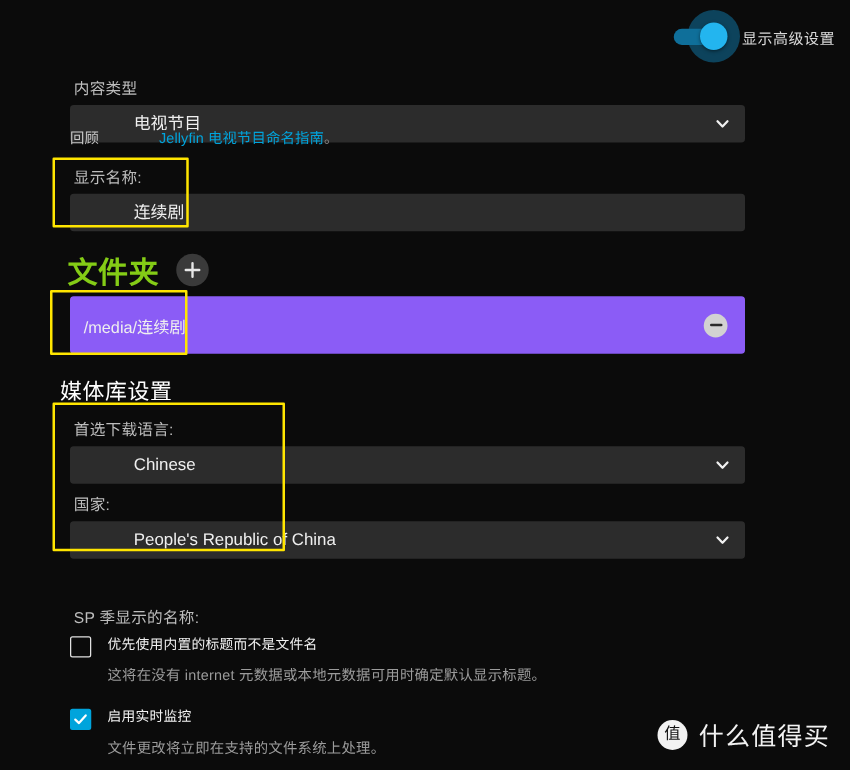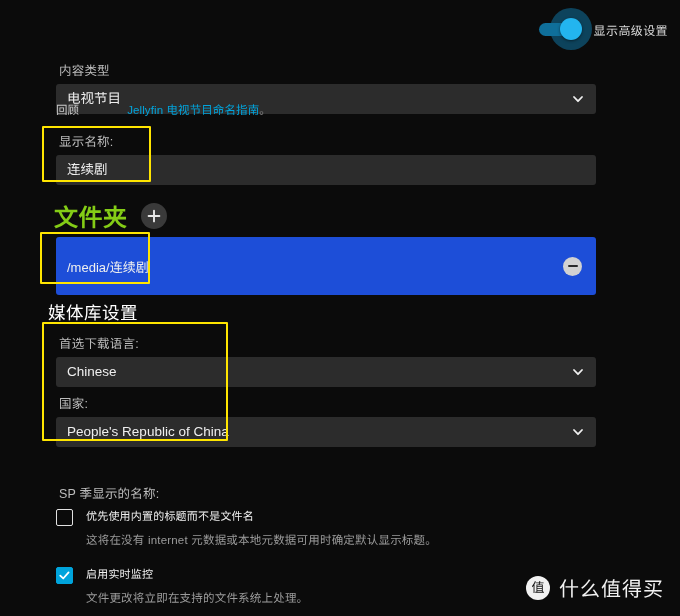--- a/index.html
+++ b/index.html
@@ -83,20 +83,21 @@
     margin: 0 0 5px 3px;
     letter-spacing: .2px;
   }
   .control {
     position: relative;
     height: 30px;
     background: #2c2c2c;
     border-radius: 3px;
     display: flex;
     align-items: center;
+    padding-left: 40px;
   }
   .control .value {
     font-size: 13.5px;
     color: #efefef;
     padding-left: 11px;
     line-height: 1;
     white-space: nowrap;
     overflow: hidden;
   }
   .chevron {
@@ -153,22 +154,22 @@
     justify-content: center;
     color: #e6e6e6;
   }
   .circle-btn svg { display: block; }
 
   #folder-row {
     position: absolute;
     left: 56px;
     top: 237px;
     width: 540px;
-    height: 58px;
-    background: #1d4ed8;
+    height: 46px;
+    background: #8b5cf6;
     border-radius: 3px;
     display: flex;
     align-items: center;
     justify-content: space-between;
     padding: 0 14px 0 11px;
     box-sizing: border-box;
   }
   #folder-row .path {
     font-size: 13px;
     color: #efefef;

